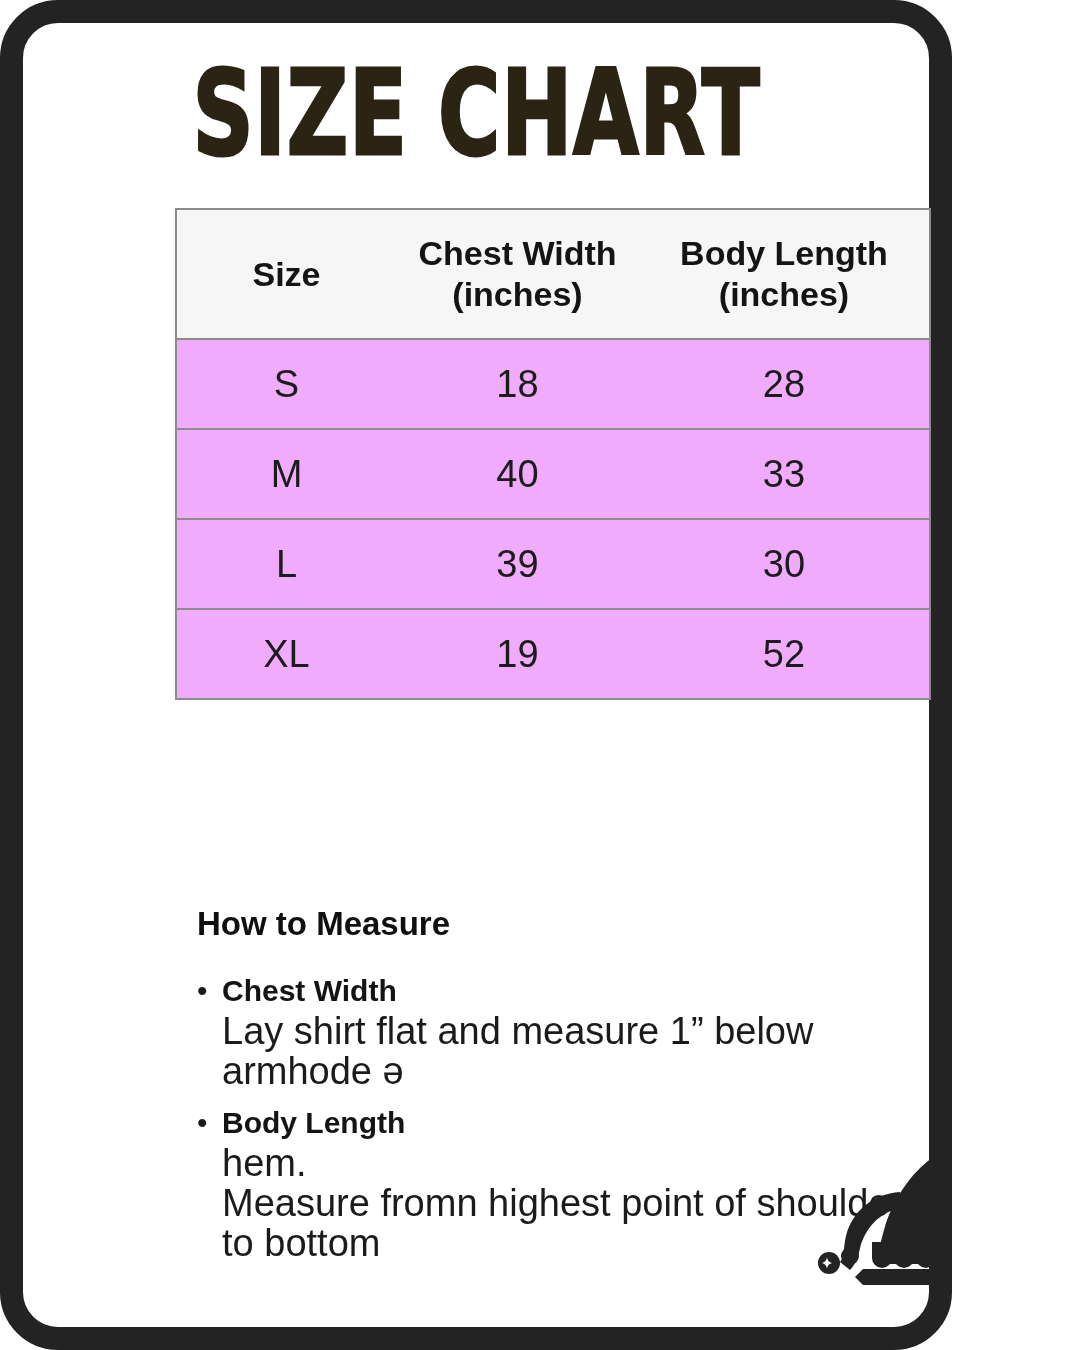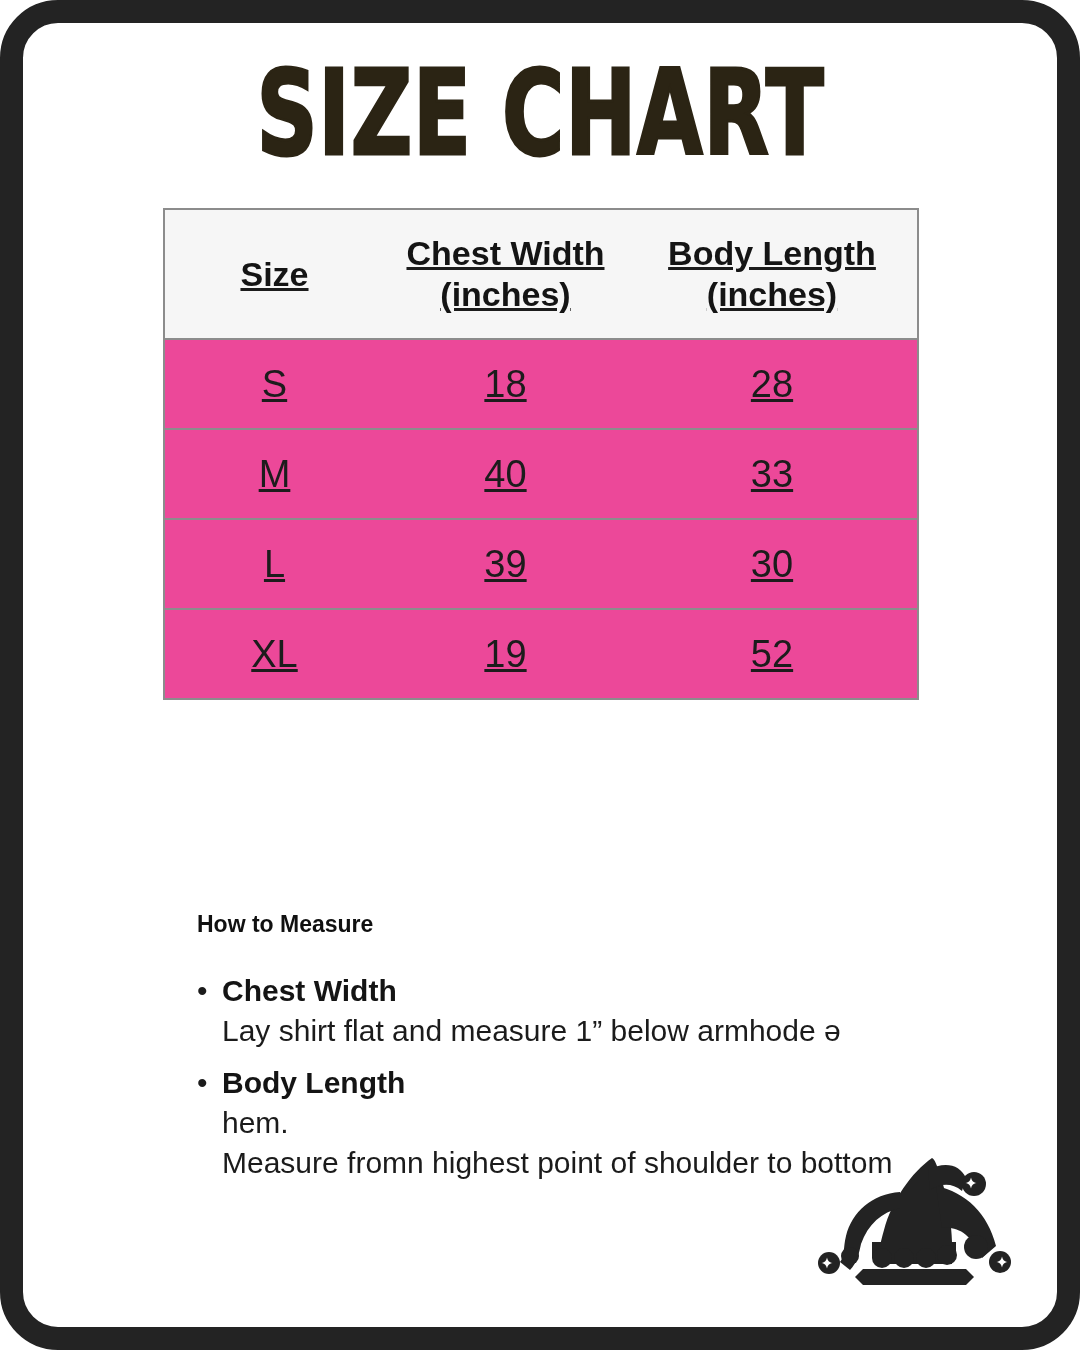--- a/index.html
+++ b/index.html
@@ -1,18 +1,18 @@
 <!DOCTYPE html>
 <html><head>
 <meta charset="utf-8">
 <style>
   html, body { margin: 0; padding: 0; background: #ffffff; }
   .canvas {
     position: relative;
-    width: 1080px;
+    width: 952px;
     height: 1350px;
     background: #ffffff;
     overflow: hidden;
     font-family: "Liberation Sans", sans-serif;
     color: #1c1c1c;
   }
   
   .frame {
     position: absolute;
     left: 0; top: 0; right: 0; bottom: 0;
@@ -37,27 +37,26 @@
     letter-spacing: 1px;
     color: #2b2414;
     -webkit-text-stroke: 3px #2b2414;
     transform: scaleX(0.72);
     transform-origin: 50% 50%;
     white-space: nowrap;
   }
   
   .size-table {
     position: absolute;
-    left: 163px; top: 208px;
+    left: 175px; top: 208px;
     width: 754px;
     border-collapse: collapse;
     table-layout: fixed;
     border: 2px solid #8c8c8c;
-    background: #ec4899;
-    text-decoration: underline;
+    background: #f0abfc;
   }
   .size-table col.c1 { width: 220px; }
   .size-table col.c2 { width: 243px; }
   .size-table col.c3 { width: 291px; }
   .size-table thead tr { height: 130px; background: #f6f6f6; }
   .size-table th {
     font-size: 34px;
     font-weight: 700;
     color: #141414;
     line-height: 41px;
@@ -75,42 +74,42 @@
     padding: 0;
   }
   
   .measure {
     position: absolute;
     left: 197px; top: 903px;
     width: 720px;
   }
   .measure-heading {
     margin: 0 0 26px 0;
-    font-size: 23px;
+    font-size: 33px;
     font-weight: 700;
     color: #101010;
     line-height: 42px;
   }
   .bullet-item { display: flex; margin-bottom: 12px; }
   .bullet {
     width: 25px;
     flex: 0 0 25px;
     font-size: 30px;
     line-height: 40px;
     color: #1b1b1b;
   }
   .bullet-content { flex: 1; }
   .bullet-title {
     font-size: 30px;
     font-weight: 700;
     line-height: 40px;
     color: #141414;
   }
   .bullet-line {
-    font-size: 30px;
+    font-size: 38px;
     font-weight: 400;
     line-height: 40px;
     color: #1b1b1b;
   }
   
   .logo {
     position: absolute;
     left: 816px; top: 1148px;
     width: 202px; height: 148px;
   }

